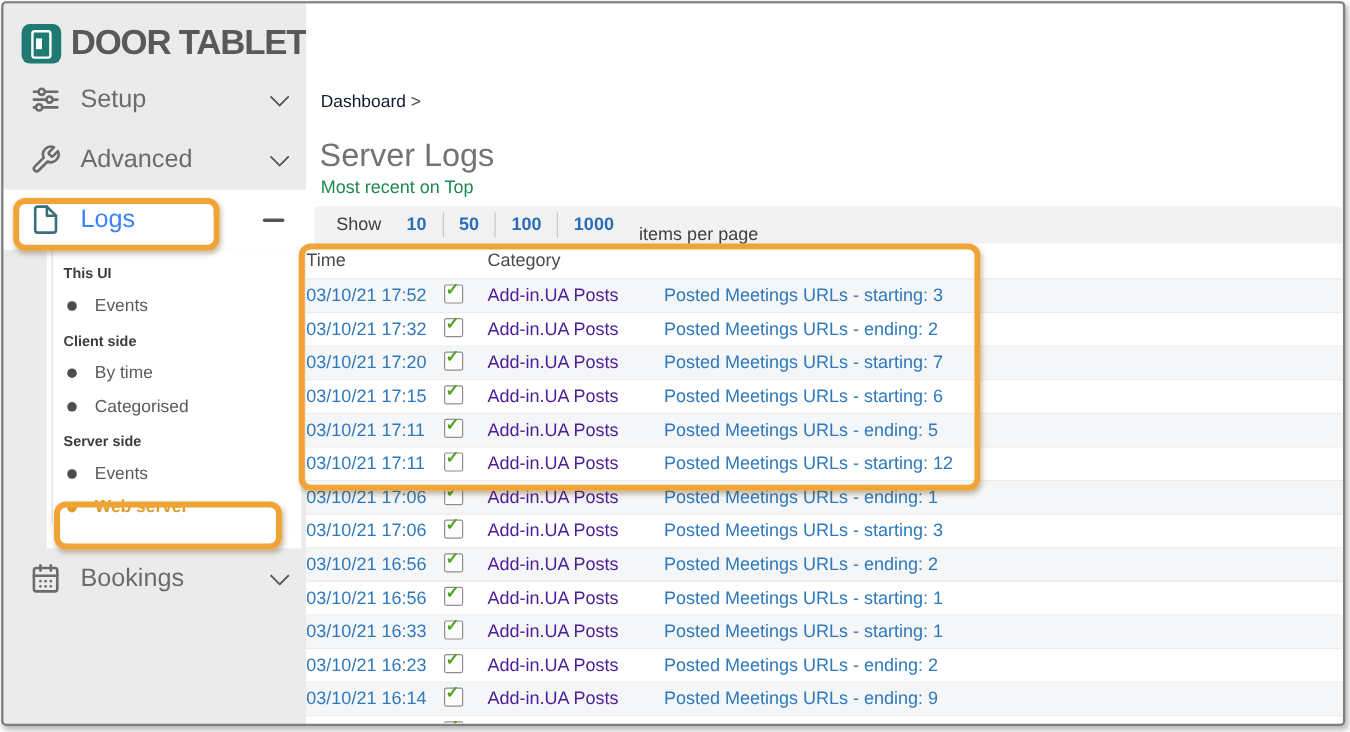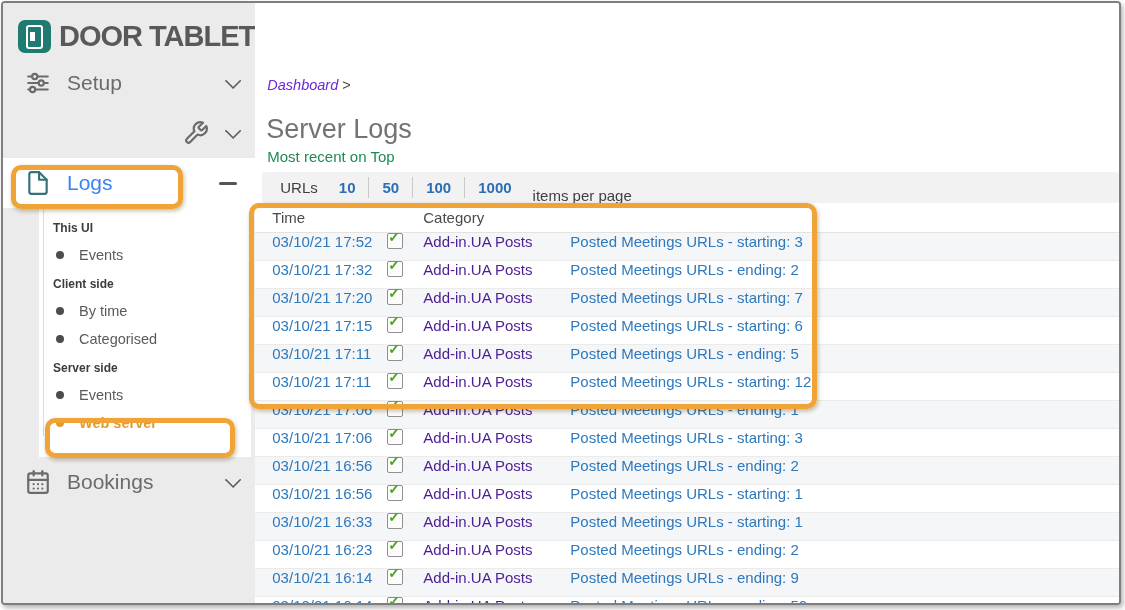--- a/index.html
+++ b/index.html
@@ -26,36 +26,36 @@
   .logs-tree:before{content:'';position:absolute;left:4px;top:0;height:228px;border-left:1px solid #dcdcdc;}
   .tree-header{font-weight:bold;color:#3c3c3c;font-size:12px;margin:9px 0 7px 14px;}
   .tree-item{position:relative;height:26px;display:flex;align-items:center;padding-left:40px;margin-bottom:2px;
              font-size:14.5px;color:#5a5a5a;cursor:pointer;}
   .tree-item .bullet{position:absolute;left:17px;width:8px;height:8px;border-radius:50%;background:#4d4d4d;}
   .tree-item.active{color:#de9c2b;font-weight:bold;}
   .tree-item.active .bullet{background:#de9c2b;}
   
   .main{flex:1;background:#fff;position:relative;overflow:hidden;}
   .crumbs{margin:74px 0 0 12px;font-size:14.5px;}
-  .crumbs a{color:#6d28d9;text-decoration:none;cursor:pointer;font-style:italic;}
+  .crumbs a{color:#0f172a;text-decoration:none;cursor:pointer;}
   .crumbs .sep{color:#4a4a4a;margin-left:4px;}
   .pg-title{margin:21px 0 0 11px;font-size:27px;color:#737373;font-weight:400;}
   .pg-sub{margin:3px 0 0 12px;font-size:15px;color:#1e8a52;}
   .pager{margin-top:7px;margin-left:7px;height:31px;background:#f2f2f2;border-radius:3px;
          display:flex;align-items:center;font-size:15px;color:#3f3f3f;}
   .pager .show{margin:0 8px 0 18px;}
   .pager .opt{font-weight:bold;color:#2a6db8;padding:2px 13px;cursor:pointer;}
   .pager .opt + .opt{border-left:1px solid #c9c9c9;}
   .pager .suffix{margin-left:8px;margin-top:16px;}
   .thead{height:29px;display:flex;align-items:center;font-size:15px;color:#4a4a4a;border-bottom:1px solid #e3e3e3;}
-  .c-time{flex:0 0 115px;padding-left:17px;}
+  .c-time{flex:0 0 115px;}
   .c-icon{flex:0 0 36px;}
   .c-cat{flex:0 0 147px;}
   .c-msg{flex:1;}
-  .log-row{height:27px;display:flex;font-size:15px;border-bottom:1px solid #ebebeb;background:#fff;}
+  .log-row{height:27px;display:flex;align-items:center;font-size:15px;border-bottom:1px solid #ebebeb;background:#fff;}
   .log-row.alt{background:#f5f6f7;}
   .log-row a{color:#2e78bd;text-decoration:none;cursor:pointer;}
   .log-row .cat{color:#4c1d95;}
   .check-icon{display:inline-block;width:14px;height:14px;border:1px solid #8f8f8f;border-radius:2px;
               background:#fdfdfd;position:relative;}
   .check-icon .tick{position:absolute;left:0;top:-4px;font-size:14px;font-weight:bold;color:#4ea321;line-height:14px;}
   
   .hl{position:absolute;border:5px solid #f0a437;border-radius:10px;box-shadow:1px 2px 4px rgba(90,60,10,.35);
       pointer-events:none;z-index:9;}
   .hl-logs{left:8px;top:162px;width:162px;height:34px;}
@@ -89,20 +89,21 @@
           </svg></span>
         <span class="ml">Setup</span>
         <span class="chev"></span>
       </div>
 
       <div class="m-item">
         <span class="mi">
           <svg viewBox="0 0 24 24" width="26" height="26" fill="none" stroke="currentColor" stroke-width="2" stroke-linecap="round" stroke-linejoin="round">
             <path d="M14.7 6.3a1 1 0 0 0 0 1.4l1.6 1.6a1 1 0 0 0 1.4 0l3.77-3.77a6 6 0 0 1-7.94 7.94l-6.91 6.91a2.12 2.12 0 0 1-3-3l6.91-6.91a6 6 0 0 1 7.94-7.94l-3.76 3.76z"></path>
           </svg></span>
+        <span class="ml">Advanced</span>
         <span class="chev"></span>
       </div>
 
       <div class="m-item active">
         <span class="mi">
           <svg viewBox="0 0 24 24" width="26" height="26" fill="none" stroke="currentColor" stroke-width="2" stroke-linecap="round" stroke-linejoin="round">
             <path d="M13 2H6a2 2 0 0 0-2 2v16a2 2 0 0 0 2 2h12a2 2 0 0 0 2-2V9z"></path>
               <polyline points="13 2 13 9 20 9"></polyline>
           </svg></span>
         <span class="ml">Logs</span>
@@ -155,21 +156,21 @@
     </div>
 
     <div class="main">
       <div class="crumbs">
         <a>Dashboard</a><span class="sep">&gt;</span>
       </div>
       <div class="pg-title">Server Logs</div>
       <div class="pg-sub">Most recent on Top</div>
 
       <div class="pager">
-        <span class="show">URLs</span>
+        <span class="show">Show</span>
         <span class="opt">10</span>
         <span class="opt">50</span>
         <span class="opt">100</span>
         <span class="opt">1000</span>
         <span class="suffix">items per page</span>
       </div>
 
       <div class="thead">
         <span class="c-time">Time</span>
         <span class="c-icon"></span>

